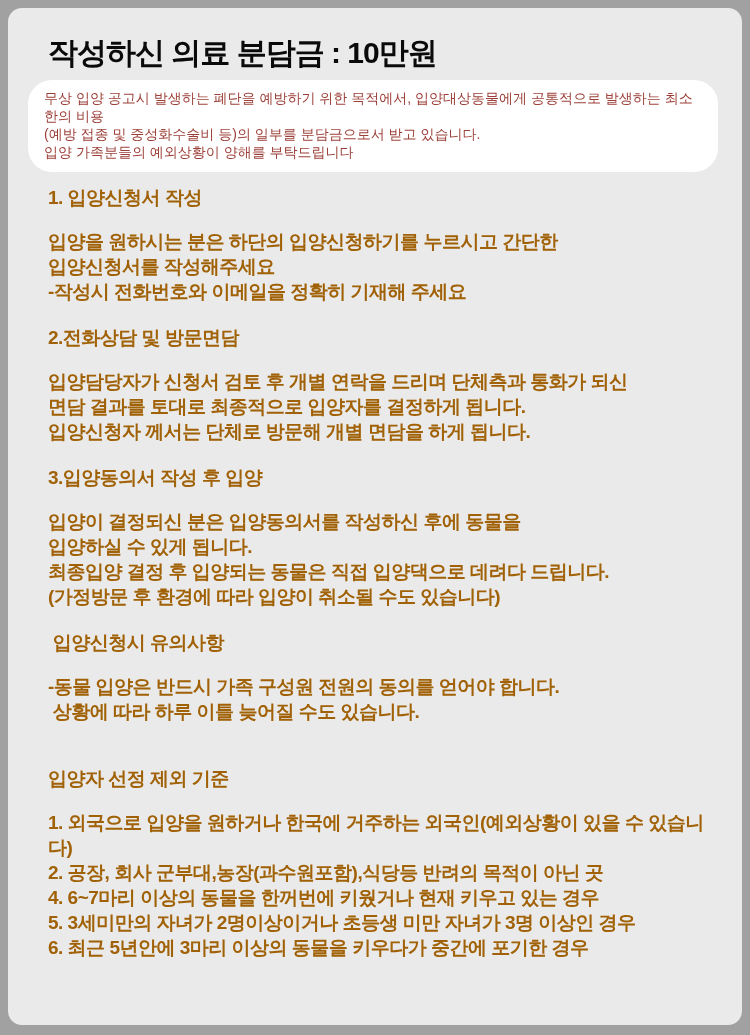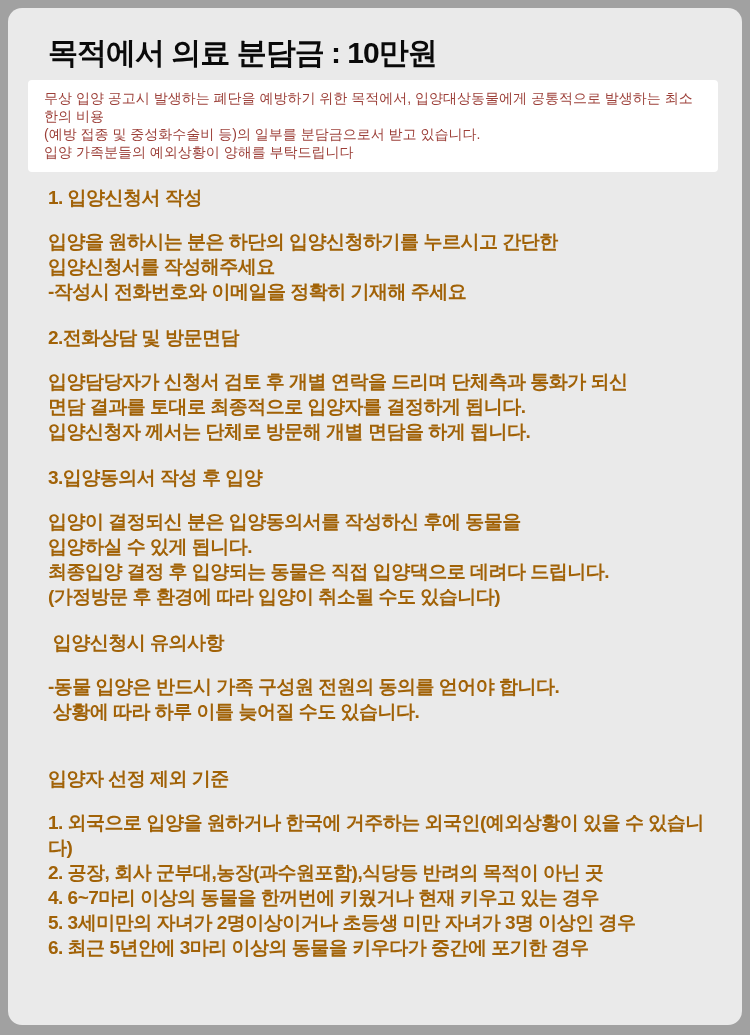--- a/index.html
+++ b/index.html
@@ -28,21 +28,21 @@
     margin: 26px 30px 0 40px;
     font-size: 30px;
     line-height: 38px;
     font-weight: 800;
     letter-spacing: -1px;
     color: #0a0a0a;
   }
   .notice {
     margin: 8px 24px 0 20px;
     background: #ffffff;
-    border-radius: 4px;
+    border-radius: 24px;
     padding: 9px 18px 11px 16px;
   }
   .notice p {
     margin: 0;
     font-size: 14px;
     line-height: 18px;
     font-weight: 400;
     color: #9c3f38;
     white-space: pre-wrap;
   }
@@ -74,21 +74,21 @@
     font-weight: 700;
     letter-spacing: -0.5px;
     white-space: pre-wrap;
   }
 </style>
 </head>
 <body>
 
 <div class="page">
 
-  <h1 class="page-title">목적에서 의료 분담금 : 10만원</h1>
+  <h1 class="page-title">작성하신 의료 분담금 : 10만원</h1>
 
   <div class="notice">
     <p>무상 입양 공고시 발생하는 폐단을 예방하기 위한 목적에서, 입양대상동물에게 공통적으로 발생하는 최소한의 비용</p>
     <p>(예방 접종 및 중성화수술비 등)의 일부를 분담금으로서 받고 있습니다.</p>
     <p>입양 가족분들의 예외상황이 양해를 부탁드립니다</p>
   </div>
 
   <div class="content">
 
     <div class="section section-apply">

